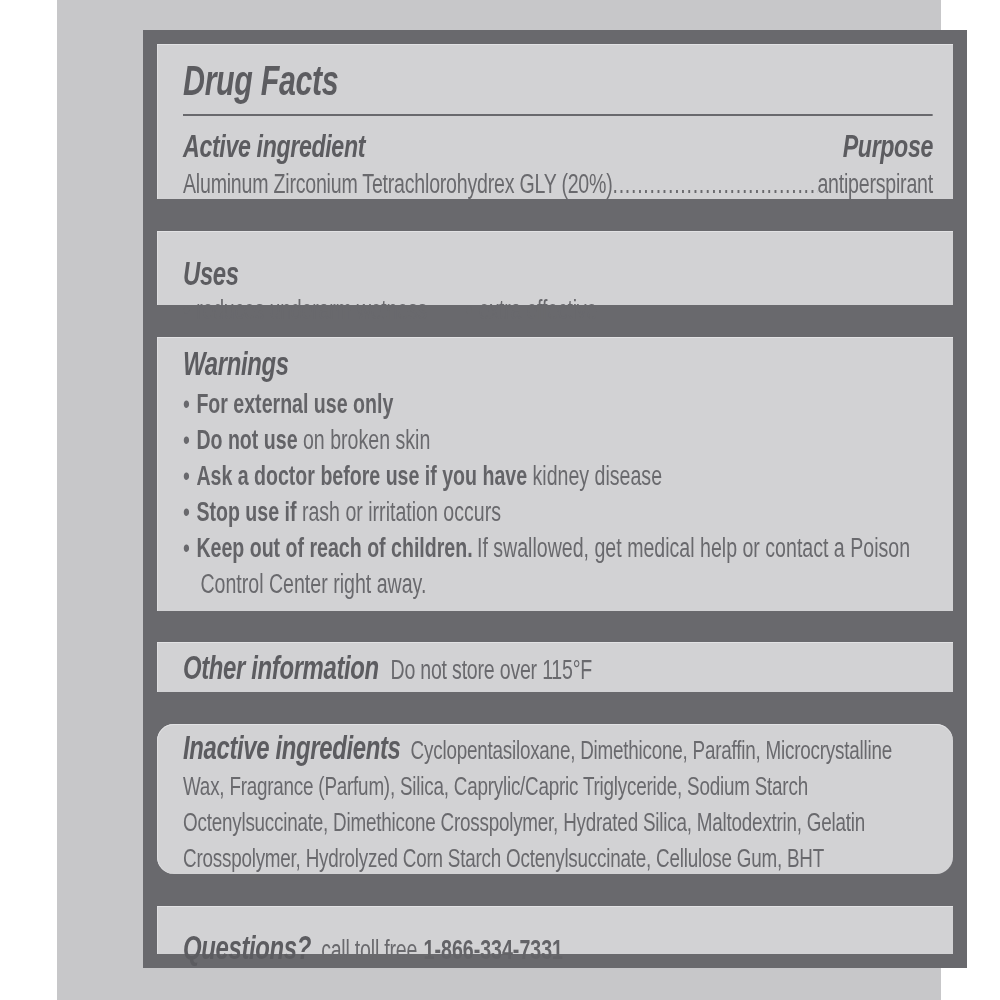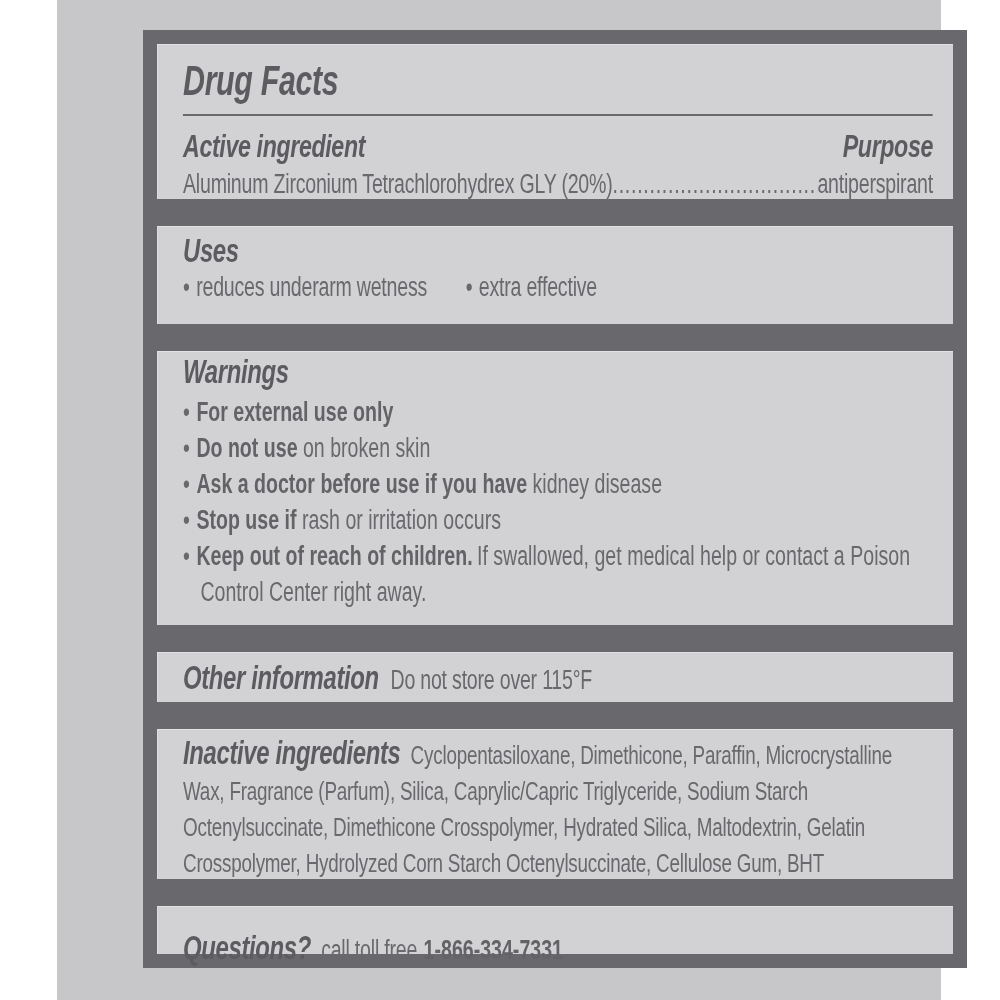--- a/index.html
+++ b/index.html
@@ -86,28 +86,28 @@
     flex: 1;
     overflow: hidden;
     white-space: nowrap;
     letter-spacing: 1px;
   }
 
   
   .sec-hd { font-size: 33px; line-height: 40px; }
 
   
-  .p-uses { height: 98px; padding-top: 5px; }
+  .p-uses { height: 74px; padding-top: 23px; }
   .bullet-row { font-size: 27px; line-height: 33px; white-space: nowrap; }
   .bullet-item { display: inline-block; }
   .bullet-item + .bullet-item { margin-left: 46px; }
   .blt { margin-right: 9px; }
 
   
-  .p-warnings { height: 274px; padding-top: 1px; }
+  .p-warnings { height: 274px; padding-top: 7px; }
   .warning-list { margin-top: 2px; }
   .warning-item {
     font-size: 27px;
     line-height: 36px;
     padding-left: 24px;
     text-indent: -24px;
     color: #69696d;
   }
   .warning-item .w-bold { font-weight: bold; color: #636367; }
   .warning-item:last-child .w-rest { margin-left: 6px; }
@@ -116,21 +116,21 @@
   .p-directions { height: 76px; padding-top: 6px; }
   .dir-row { font-size: 22px; line-height: 28px; white-space: nowrap; }
   .dir-row .bullet-item + .bullet-item { margin-left: 38px; }
 
   
   .p-other { height: 50px; }
   .inline-row { display: flex; align-items: baseline; }
   .other-text { font-size: 27px; margin-left: 16px; }
 
   
-  .p-inactive { height: 150px; padding-top: 6px; }
+  .p-inactive { height: 150px; padding-top: 6px; border-radius: 17px; }
   .inactive-para {
     font-size: 26px;
     line-height: 36px;
     margin: 0;
   }
   .inactive-para .sec-hd { line-height: 36px; margin-right: 14px; }
 
   
   .p-questions { height: 48px; padding-top: 22px; }
   .q-text { font-size: 27px; margin-left: 14px; }

